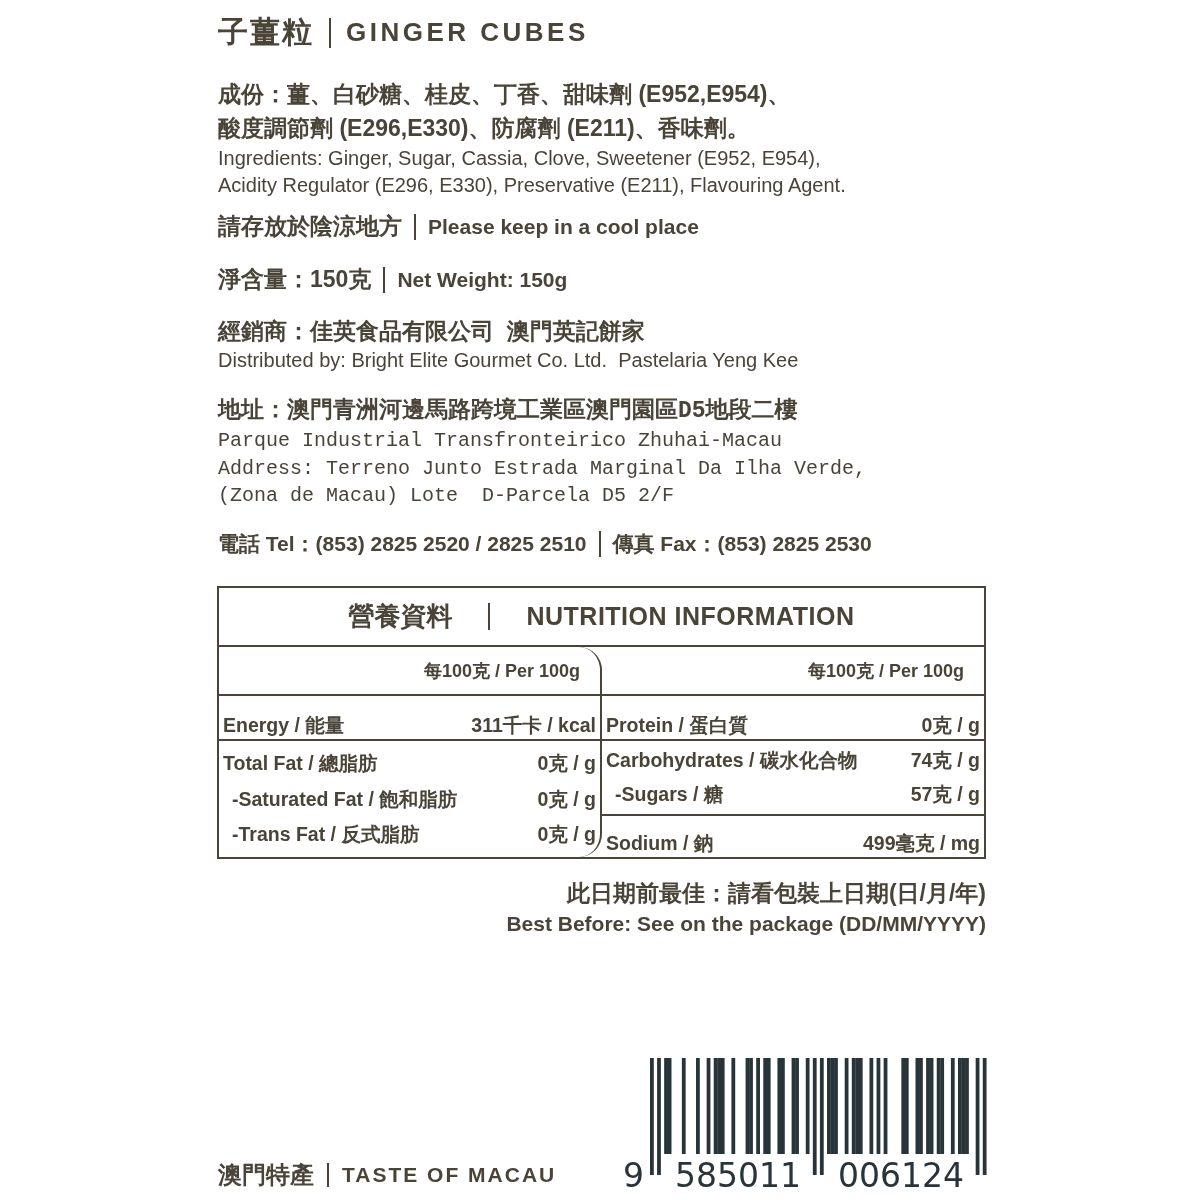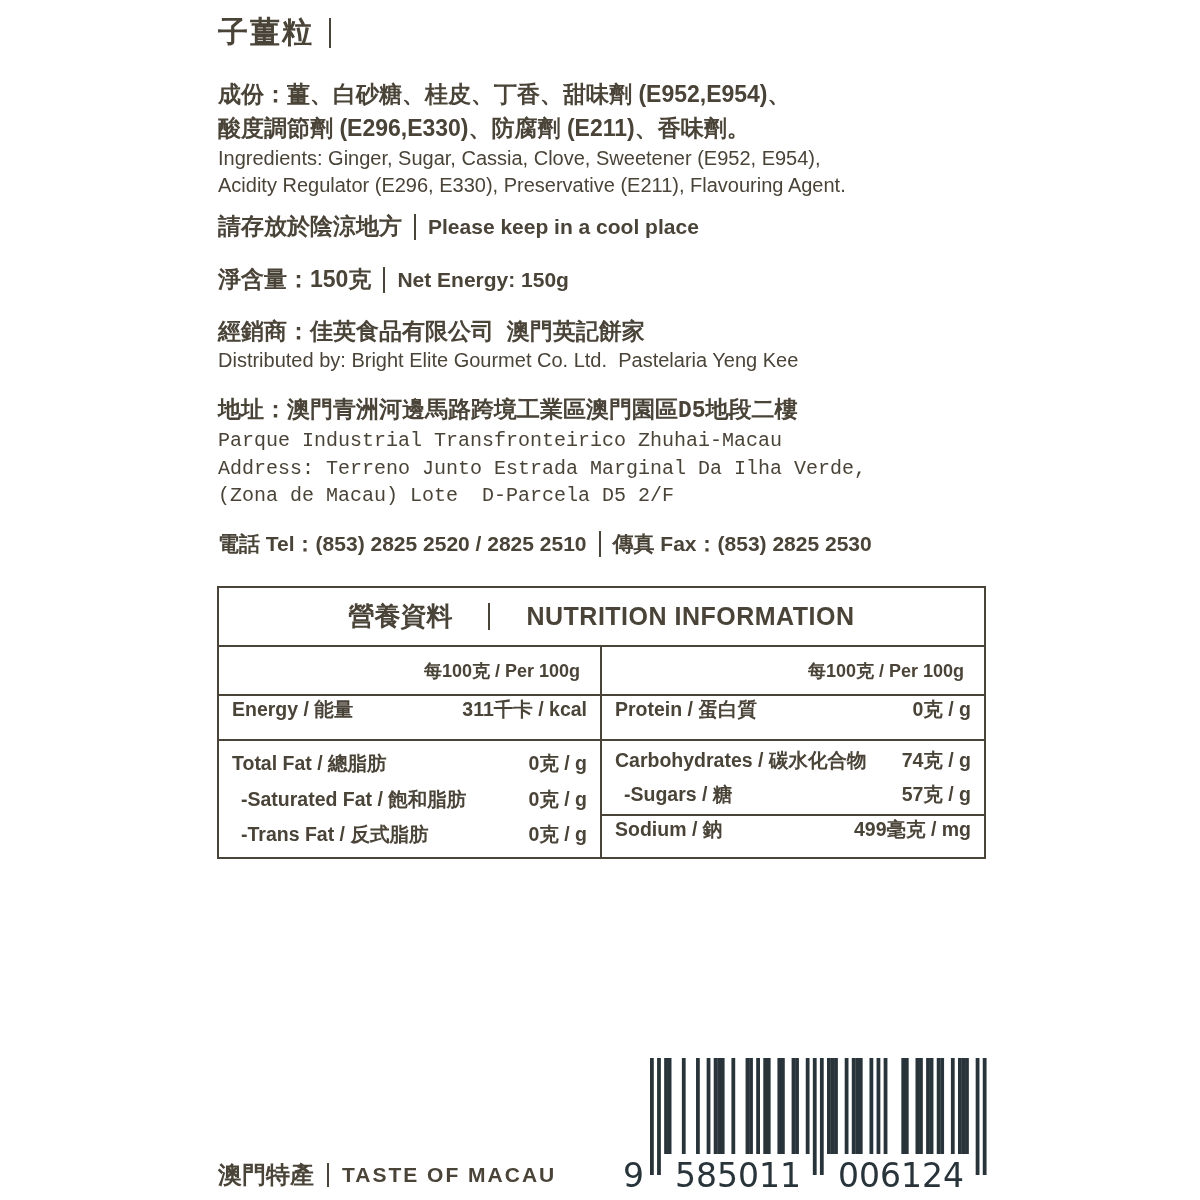--- a/index.html
+++ b/index.html
@@ -30,28 +30,28 @@
   #tel{top:530px;}
   
   #ntable{top:586px;left:217px;width:769px;height:273px;border:2.5px solid #4a4338;
           box-sizing:border-box;display:flex;flex-direction:column;}
   .nheader{height:57px;flex:0 0 auto;border-bottom:2.5px solid #4a4338;
            display:flex;align-items:center;justify-content:center;gap:23px;}
   .nheader-zh{font-size:26px;font-weight:700;}
   .nheader .vr{height:27px;margin:0 13px;}
   .nheader-en{font-size:25px;font-weight:700;letter-spacing:0.5px;}
   .ncols{display:flex;flex:1;min-height:0;}
-  .ncol{display:flex;flex-direction:column;box-sizing:border-box;}
+  .ncol{display:flex;flex-direction:column;box-sizing:border-box;border-radius:23px;}
   .ncol.left{width:383px;flex:0 0 auto;border-right:2.5px solid #4a4338;}
   .ncol.right{flex:1;}
   .nper{height:49px;flex:0 0 auto;border-bottom:2.5px solid #4a4338;
         display:flex;align-items:center;justify-content:flex-end;
         padding-right:20px;font-size:18px;font-weight:700;box-sizing:border-box;}
-  .nrow{display:flex;justify-content:space-between;align-items:flex-start;
-        padding:0 13px;box-sizing:border-box;gap:19px;}
+  .nrow{display:flex;justify-content:space-between;align-items:flex-end;
+        padding:0 4px;box-sizing:border-box;gap:19px;}
   .nrow.bordered{height:45px;flex:0 0 auto;border-bottom:2.5px solid #4a4338;}
   .ngroup{display:flex;flex-direction:column;justify-content:space-evenly;box-sizing:border-box;}
   .ngroup.fill{flex:1;}
   .ngroup.carb{height:75px;flex:0 0 auto;border-bottom:2.5px solid #4a4338;}
   .nrow.fill{flex:1;}
   .nlabel{font-size:19.5px;font-weight:600;white-space:pre;}
   .nval{font-size:19.5px;font-weight:600;white-space:pre;}
   .indent{padding-left:9px;}
   
   #bestbefore{left:auto;right:214px;top:877px;text-align:right;}
@@ -66,39 +66,40 @@
   .footer-en{font-size:21px;font-weight:700;letter-spacing:2px;}
 </style>
 </head>
 <body>
 
 <div class="page">
 
   <div id="title" class="abs row">
     <span class="title-zh">子薑粒</span>
     <span class="vr"></span>
+    <span class="title-en">GINGER CUBES</span>
   </div>
 
   <div id="ingredients" class="abs">
     <div class="zh-line">成份：薑、白砂糖、桂皮、丁香、甜味劑 (E952,E954)、</div>
     <div class="zh-line">酸度調節劑 (E296,E330)、防腐劑 (E211)、香味劑。</div>
     <div class="en-line">Ingredients: Ginger, Sugar, Cassia, Clove, Sweetener (E952, E954),</div>
     <div class="en-line">Acidity Regulator (E296, E330), Preservative (E211), Flavouring Agent.</div>
   </div>
 
   <div id="storage" class="abs row">
     <span class="inline-zh">請存放於陰涼地方</span>
     <span class="vr line-vr"></span>
     <span class="inline-en">Please keep in a cool place</span>
   </div>
 
   <div id="netweight" class="abs row">
     <span class="inline-zh">淨含量：150克</span>
     <span class="vr line-vr"></span>
-    <span class="inline-en">Net Energy: 150g</span>
+    <span class="inline-en">Net Weight: 150g</span>
   </div>
 
   <div id="distributor" class="abs">
     <div class="zh-line">經銷商：佳英食品有限公司  澳門英記餅家</div>
     <div class="en-line">Distributed by: Bright Elite Gourmet Co. Ltd.  Pastelaria Yeng Kee</div>
   </div>
 
   <div id="address" class="abs">
     <div class="zh-line">地址：澳門青洲河邊馬路跨境工業區澳門園區D5地段二樓</div>
     <div class="en-line">Parque Industrial Transfronteirico Zhuhai-Macau</div>
@@ -157,20 +158,24 @@
           </div>
         </div>
         <div class="nrow fill">
           <span class="nlabel">Sodium / 鈉</span>
           <span class="nval">499毫克 / mg</span>
         </div>
       </div>
     </div>
   </div>
 
+  <div id="bestbefore" class="abs">
+    <div class="bb-zh">此日期前最佳：請看包裝上日期(日/月/年)</div>
+    <div class="bb-en">Best Before: See on the package (DD/MM/YYYY)</div>
+  </div>
 
   <div id="barcode" class="abs">
     <svg id="barcode-svg" width="400" height="136" viewBox="0 0 400 136">
       <g id="barcode-bars">
           <rect x="44.00" y="0" width="3.79" height="117" fill="#28343a"></rect>
           <rect x="51.08" y="0" width="3.79" height="117" fill="#28343a"></rect>
           <rect x="58.16" y="0" width="3.79" height="96" fill="#28343a"></rect>
           <rect x="61.70" y="0" width="3.79" height="96" fill="#28343a"></rect>
           <rect x="75.86" y="0" width="3.79" height="96" fill="#28343a"></rect>
           <rect x="90.02" y="0" width="3.79" height="96" fill="#28343a"></rect>

